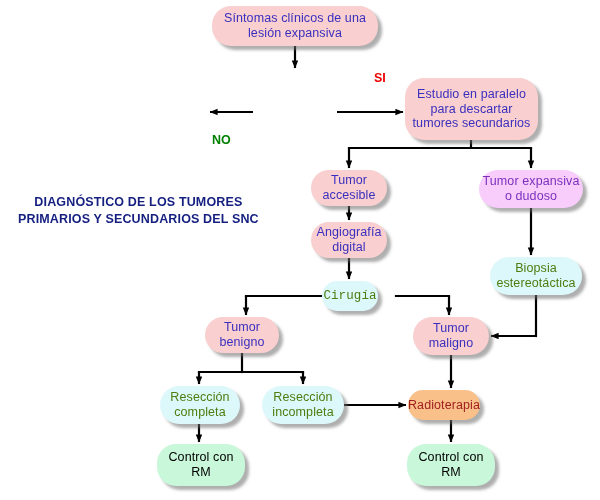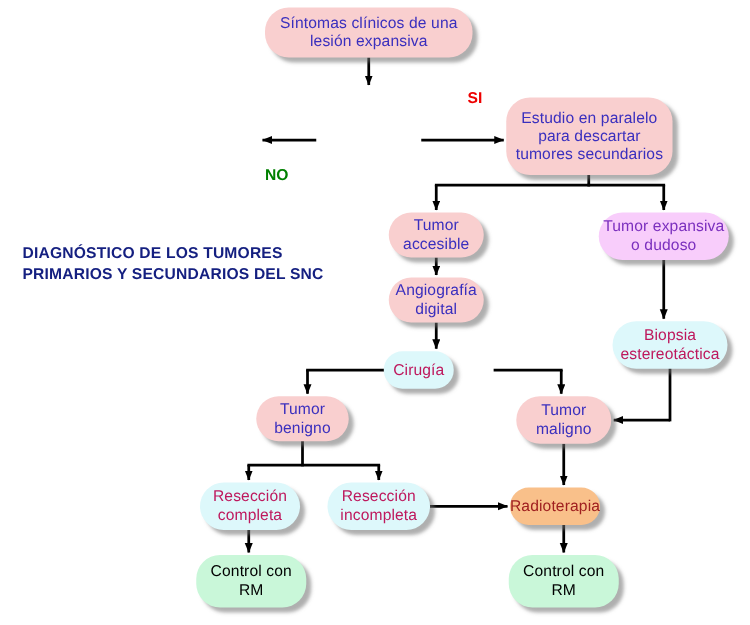--- a/index.html
+++ b/index.html
@@ -37,21 +37,21 @@
     letter-spacing: 0.1px;
     box-shadow: 4px 4px 3px rgba(110,110,110,0.55);
     z-index: 3;
     border-radius: 19px;
   }
   .node span { display: block; padding: 0 3px; }
 
   
   .f-pink   { background: #f9cfcf; color: #3a2fbe; }
   .f-mint   { background: #c9f7d9; color: #000000; }
-  .f-cyan   { background: #ddf8fb; color: #be185d; }
+  .f-cyan   { background: #ddf8fb; color: #4d7c0f; }
   .f-violet { background: #f8cdfb; color: #7b2fbe; }
   .f-orange { background: #f9c08a; color: #a02020; }
 
   
   .diamond {
     position: absolute;
     z-index: 3;
   }
   .diamond .dshape {
     position: absolute;
@@ -85,20 +85,21 @@
 
   #chart-title {
     position: absolute;
     font-size: 12.5px;
     font-weight: bold;
     color: #141f80;
     line-height: 1.35;
     letter-spacing: 0.15px;
     z-index: 4;
     white-space: pre-line;
+    text-align: center;
   }
 </style>
 </head>
 <body>
 
 <div id="canvas">
 
   <svg id="edges" viewBox="0 0 600 500" width="600" height="500">
     <defs>
       <marker id="ah" markerWidth="9" markerHeight="9" refX="7.6" refY="3.2" orient="auto" markerUnits="userSpaceOnUse">
@@ -174,21 +175,21 @@
   <div class="node f-pink" style="left:311px; top:222px; width:76px; height:36px;">
     <span style="white-space:pre-line;">Angiografía
 digital</span>
   </div>
 
   <div class="node f-cyan" style="left:490px; top:257px; width:92px; height:38px;">
     <span style="white-space:pre-line;">Biopsia
 estereotáctica</span>
   </div>
 
-  <div class="node f-cyan" style="left:307px; top:281px; width:56px; height:30px;">
+  <div class="node f-cyan" style="left:322px; top:281px; width:56px; height:30px;font-family:Liberation Mono, monospace;">
     <span style="white-space:pre-line;">Cirugía</span>
   </div>
 
   <div class="node f-pink" style="left:205px; top:317px; width:74px; height:36px;">
     <span style="white-space:pre-line;">Tumor
 benigno</span>
   </div>
 
   <div class="node f-pink" style="left:413px; top:317px; width:76px; height:38px;">
     <span style="white-space:pre-line;">Tumor

